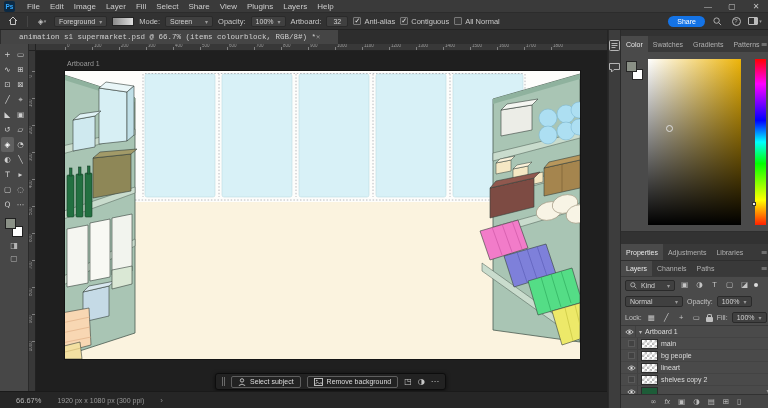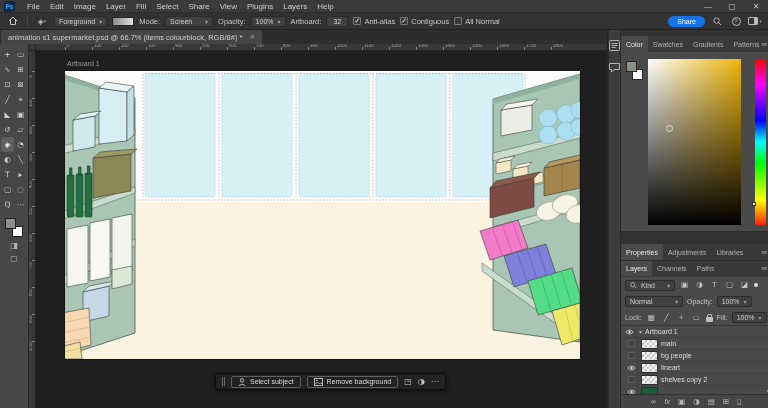--- a/index.html
+++ b/index.html
@@ -38,21 +38,21 @@
                display:flex;align-items:center;justify-content:center;color:#bbbbbb;}
   .ws-icon{width:10px;height:8px;border:1px solid #bbbbbb;border-radius:1px;position:relative;}
   .ws-icon::after{content:"";position:absolute;right:0;top:0;width:3px;height:100%;background:#bbbbbb;}
 
   
   .workrow{display:flex;height:378px;}
   .left-region{width:608px;display:flex;flex-direction:column;border-right:1px solid #252525;}
 
   .tabbar{height:14px;background:#2d2d2d;display:flex;align-items:stretch;}
   .doctab{background:#454545;color:#cfcfcf;font-size:7.5px;display:flex;align-items:center;
-          padding:0 7px;gap:7px;margin-left:1px;}
+          padding:0 18px;margin-left:1px;font-family:Liberation Mono, monospace;}
   .tab-close{color:#9a9a9a;font-size:7px;}
 
   .content-row{flex:1;display:flex;min-height:0;}
 
   
   .toolbar{width:29px;background:#474747;border-right:1px solid #2a2a2a;display:flex;
            flex-direction:column;align-items:center;padding-top:3px;}
   .tool-grid{display:grid;grid-template-columns:13px 13px;}
   .tool{height:15px;width:13px;display:flex;align-items:center;justify-content:center;font-size:7.5px;
         color:#cfcfcf;font-family:"DejaVu Sans",sans-serif;border-radius:2px;}
@@ -489,20 +489,25 @@
                 </svg>
               <span>Remove background</span>
             </button>
             <span class="ctx-icon glyph">◳</span>
             <span class="ctx-icon glyph">◑</span>
             <span class="ctx-icon glyph">⋯</span>
           </div>
         </div>
       </div>
 
+      <div class="statusbar">
+        <span>66.67%</span>
+        <span class="dim">1920 px x 1080 px (300 ppi)</span>
+        <span class="status-chev">›</span>
+      </div>
     </div>
 
     <div class="right-region">
       <div class="mini-strip">
         <svg width="11" height="11" viewBox="0 0 11 11">
             <rect x="0.5" y="0.5" width="10" height="10" rx="1" fill="none" stroke="#b5b5b5"></rect>
             <line x1="2.5" y1="3.5" x2="8.5" y2="3.5" stroke="#b5b5b5"></line>
             <line x1="2.5" y1="5.5" x2="8.5" y2="5.5" stroke="#b5b5b5"></line>
             <line x1="2.5" y1="7.5" x2="6.5" y2="7.5" stroke="#b5b5b5"></line>
           </svg>

